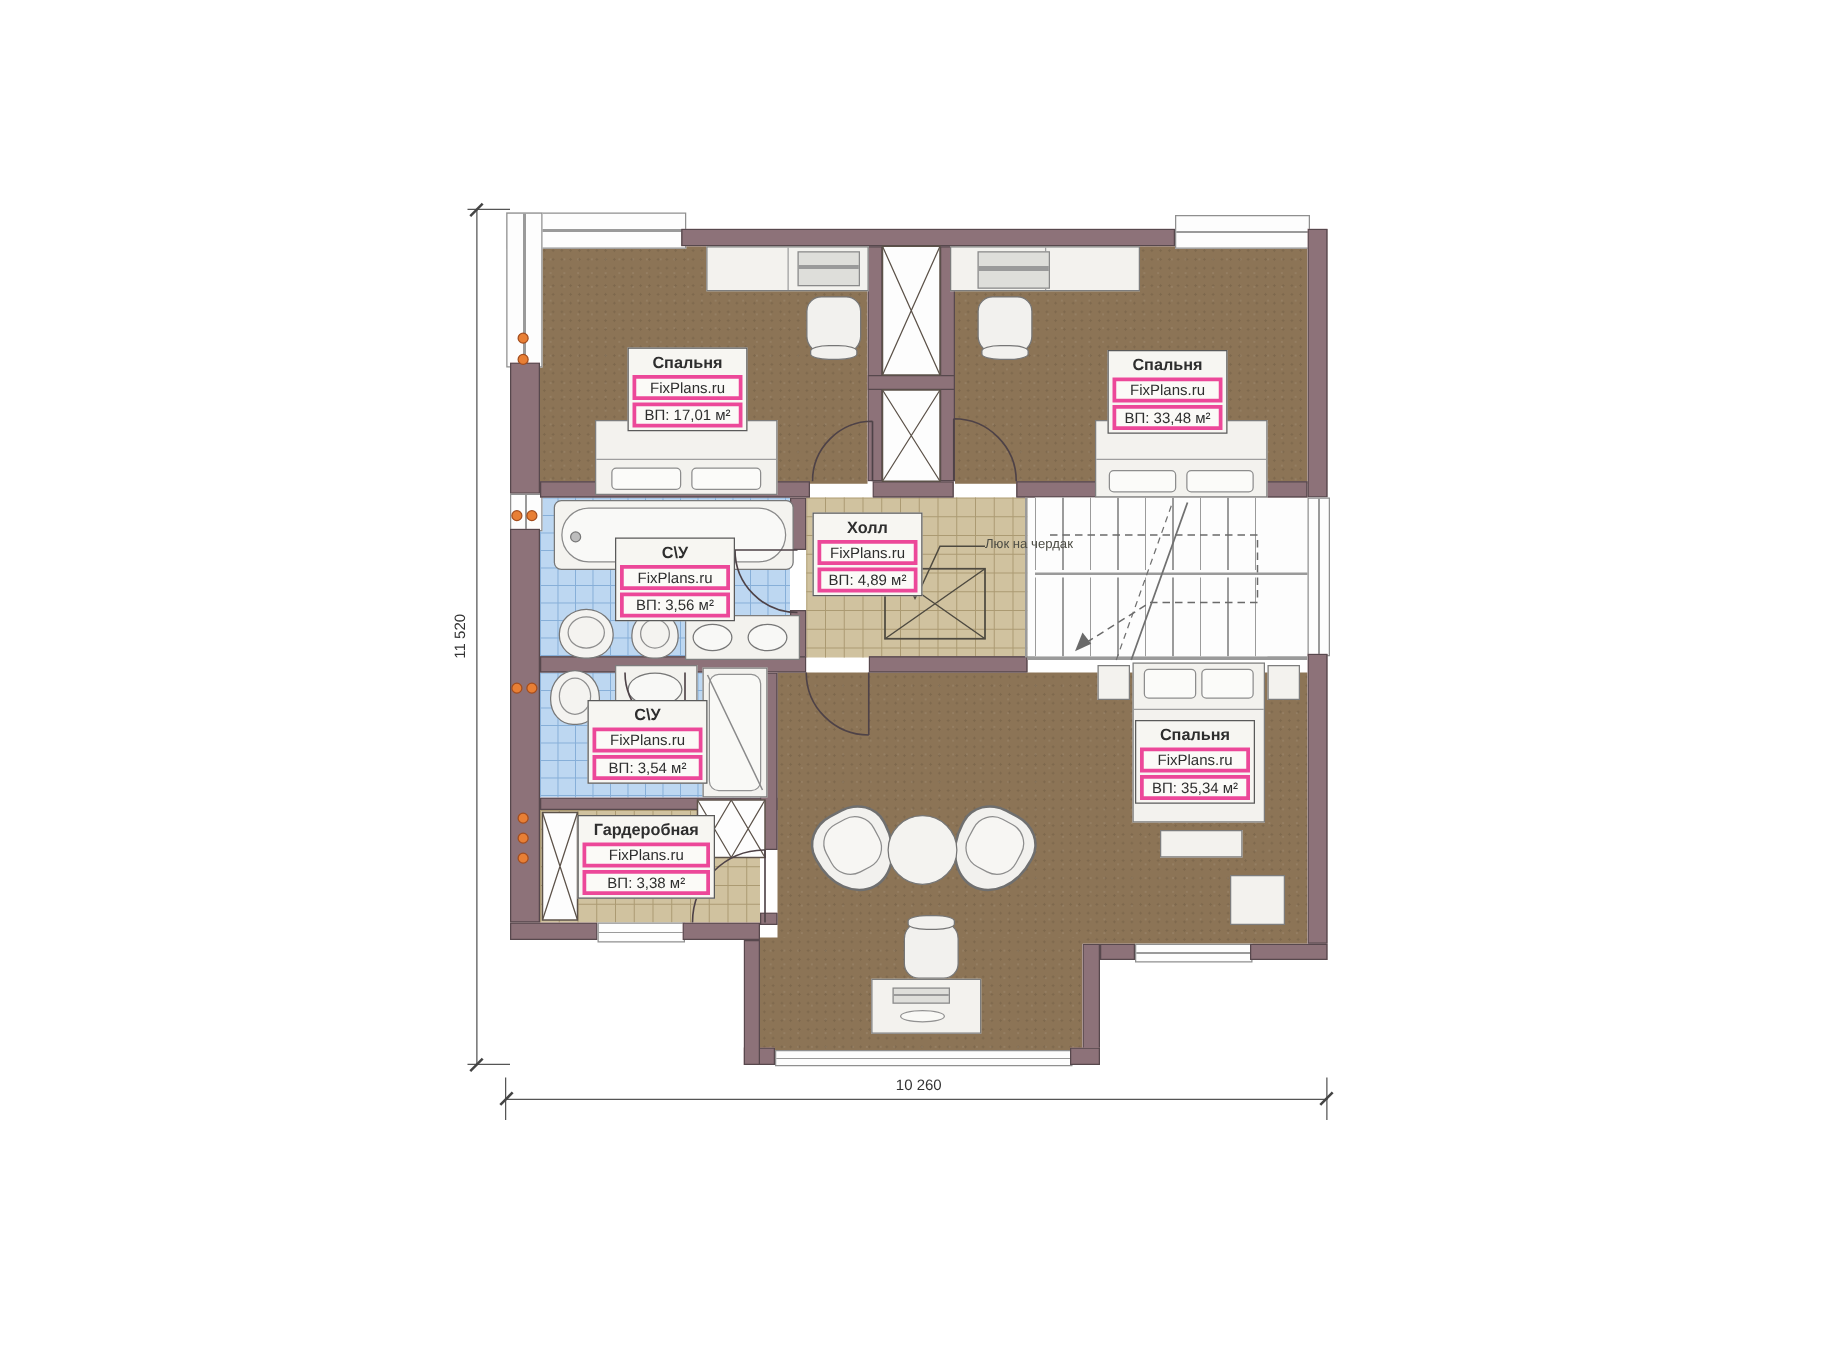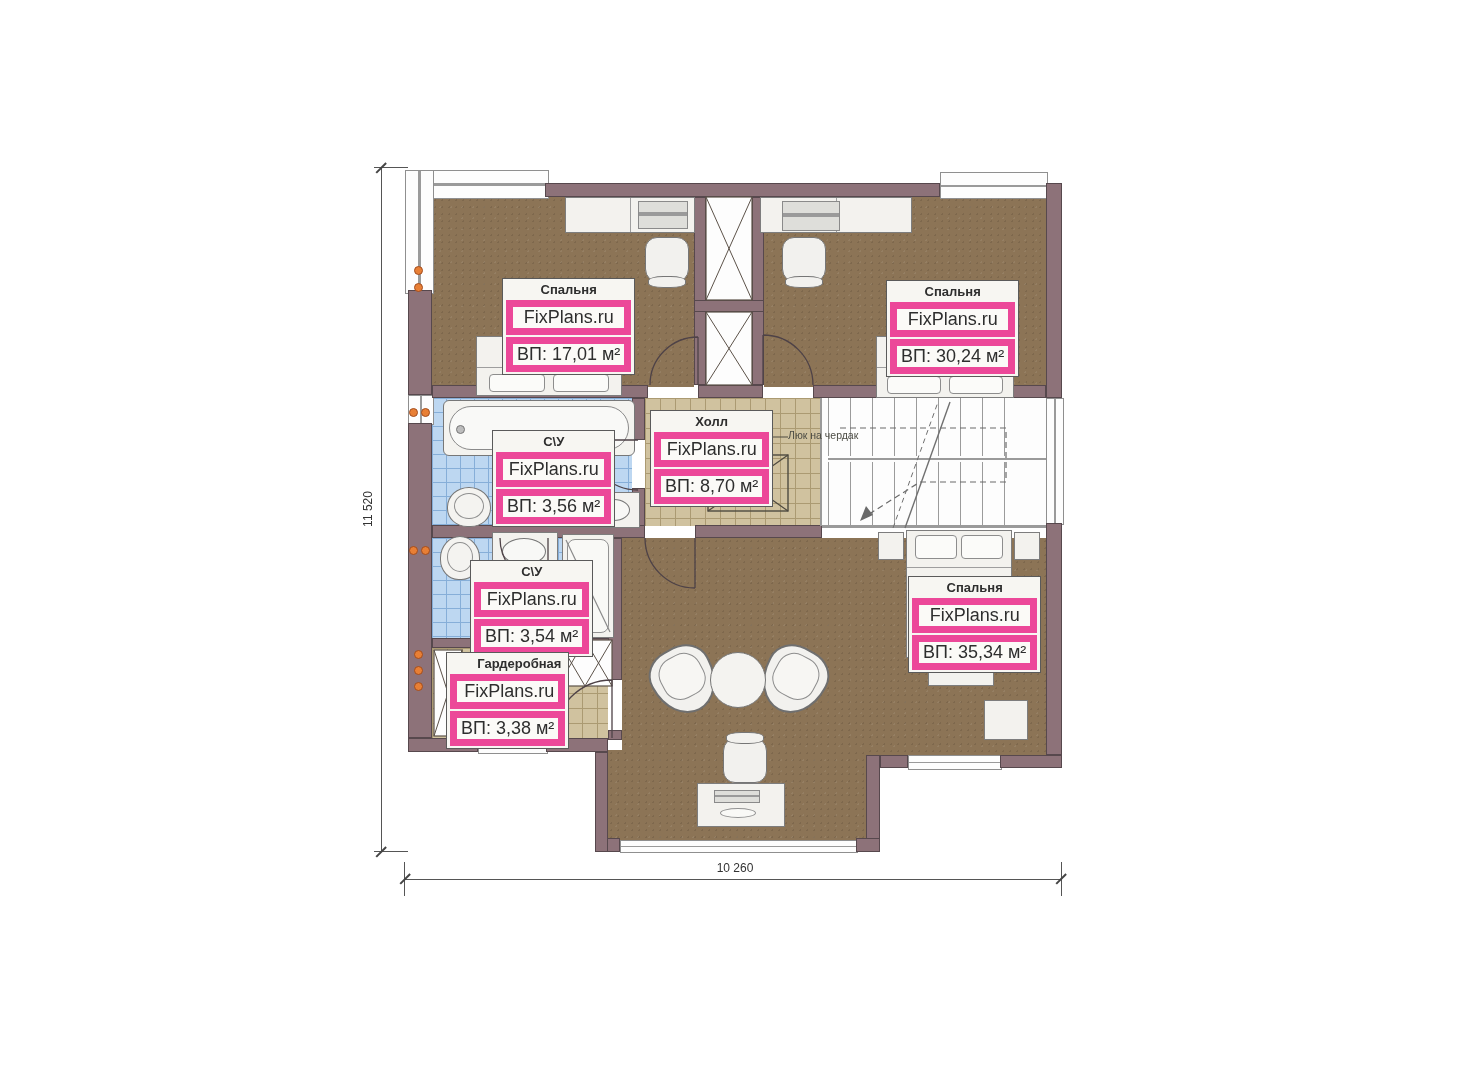--- a/index.html
+++ b/index.html
@@ -53,21 +53,21 @@
          border-radius:26px;background:#f9f9f7;}
   .faucet{position:absolute;width:7px;height:7px;border-radius:50%;background:#bdbdbd;border:1px solid #777;}
   .device{position:absolute;background:#dededa;border:1px solid #8a8a8a;z-index:4;box-sizing:border-box;
     background-image:linear-gradient(to bottom,transparent 40%,#9a9a9a 40%,#9a9a9a 52%,transparent 52%);}
   .socket{position:absolute;width:9px;height:9px;border-radius:50%;background:#e87f35;
           border:1.5px solid #a34d1e;z-index:4;box-sizing:border-box;}
   
   .room-label{position:absolute;z-index:6;background:#f7f6f2;border:1px solid #5a5a5a;
     padding:2px 3px;color:#2e2e2e;text-align:center;min-width:96px;box-sizing:border-box;}
   .rl-name{font-weight:bold;font-size:13px;padding:1px 4px;white-space:nowrap;}
-  .rl-row{border:7px solid #ec4899;font-size:18px;margin-top:2px;padding:0 4px;background:#fbfaf7;white-space:nowrap;}
+  .rl-row{border:3px solid #ec4899;font-size:12px;margin-top:2px;padding:0 4px;background:#fbfaf7;white-space:nowrap;}
   .note{position:absolute;z-index:6;font-size:10.5px;color:#4c4c44;white-space:nowrap;}
   
   .dim-line{position:absolute;background:#555;z-index:5;}
   .dim-label{position:absolute;z-index:5;font-size:12px;color:#333;text-align:center;}
   .tick{position:absolute;width:14px;height:1.5px;background:#444;transform:rotate(-45deg);z-index:5;}
   svg.overlay{position:absolute;left:400px;top:160px;z-index:4;pointer-events:none;}
 </style>
 </head>
 <body>
 
@@ -245,38 +245,38 @@
   </svg>
 
   <div class="room-label" style="left:502px;top:278px;">
     <div class="rl-name">Спальня</div>
     <div class="rl-row">FixPlans.ru</div>
     <div class="rl-row">ВП: 17,01 м²</div>
   </div>
   <div class="room-label" style="left:886px;top:280px;">
     <div class="rl-name">Спальня</div>
     <div class="rl-row">FixPlans.ru</div>
-    <div class="rl-row">ВП: 30,24 м²</div>
+    <div class="rl-row">ВП: 33,48 м²</div>
   </div>
   <div class="room-label" style="left:650px;top:410px;min-width:88px;">
     <div class="rl-name">Холл</div>
     <div class="rl-row">FixPlans.ru</div>
-    <div class="rl-row">ВП: 8,70 м²</div>
+    <div class="rl-row">ВП: 4,89 м²</div>
   </div>
   <div class="room-label" style="left:492px;top:430px;">
     <div class="rl-name">С\У</div>
     <div class="rl-row">FixPlans.ru</div>
     <div class="rl-row">ВП: 3,56 м²</div>
   </div>
   <div class="room-label" style="left:470px;top:560px;">
     <div class="rl-name">С\У</div>
     <div class="rl-row">FixPlans.ru</div>
     <div class="rl-row">ВП: 3,54 м²</div>
   </div>
-  <div class="room-label" style="left:446px;top:652px;min-width:110px;text-align:right;">
+  <div class="room-label" style="left:462px;top:652px;min-width:110px;">
     <div class="rl-name">Гардеробная</div>
     <div class="rl-row">FixPlans.ru</div>
     <div class="rl-row">ВП: 3,38 м²</div>
   </div>
   <div class="room-label" style="left:908px;top:576px;">
     <div class="rl-name">Спальня</div>
     <div class="rl-row">FixPlans.ru</div>
     <div class="rl-row">ВП: 35,34 м²</div>
   </div>
 

